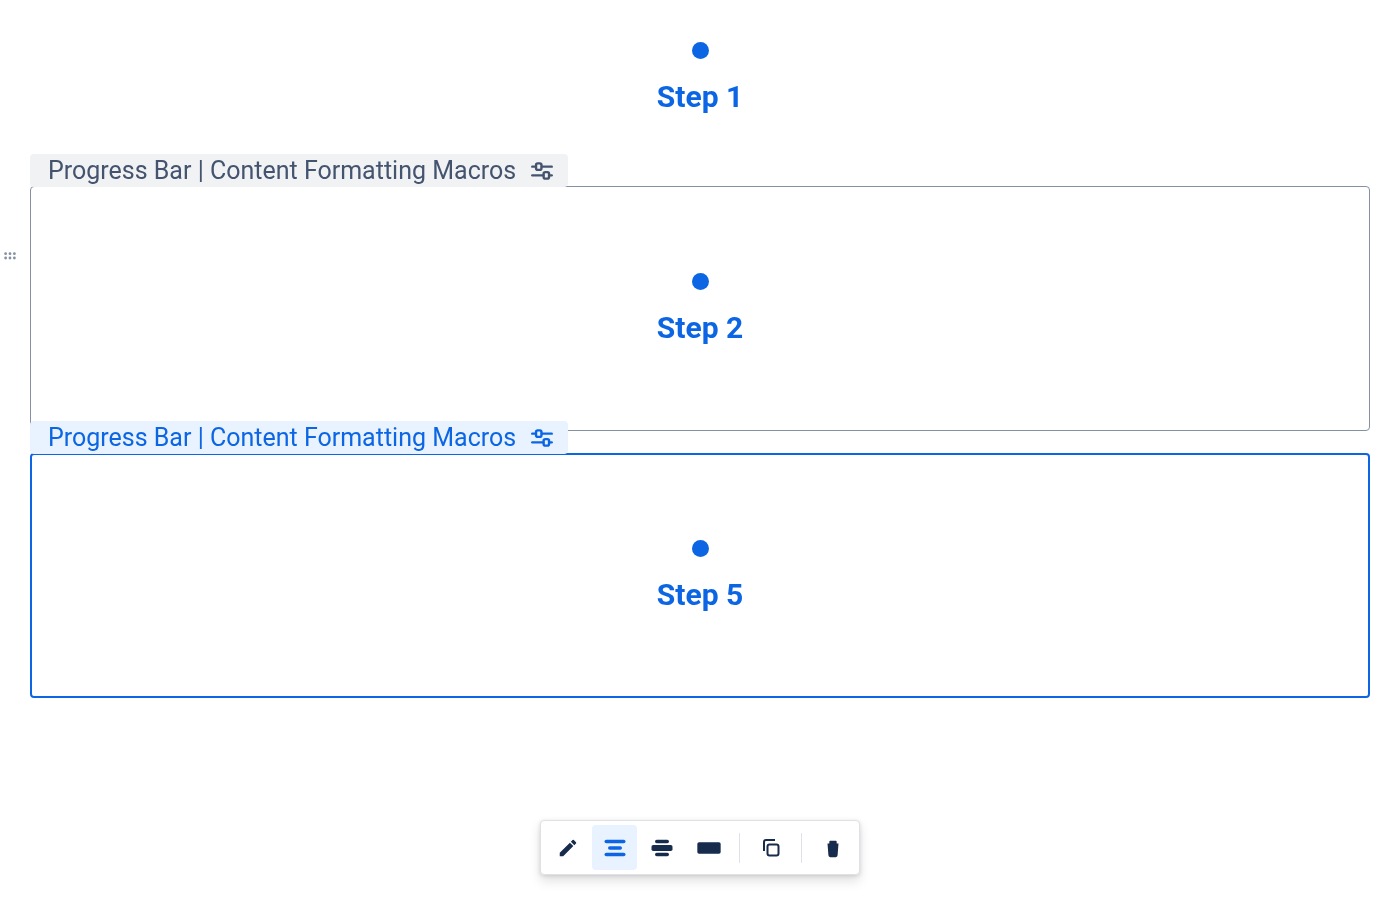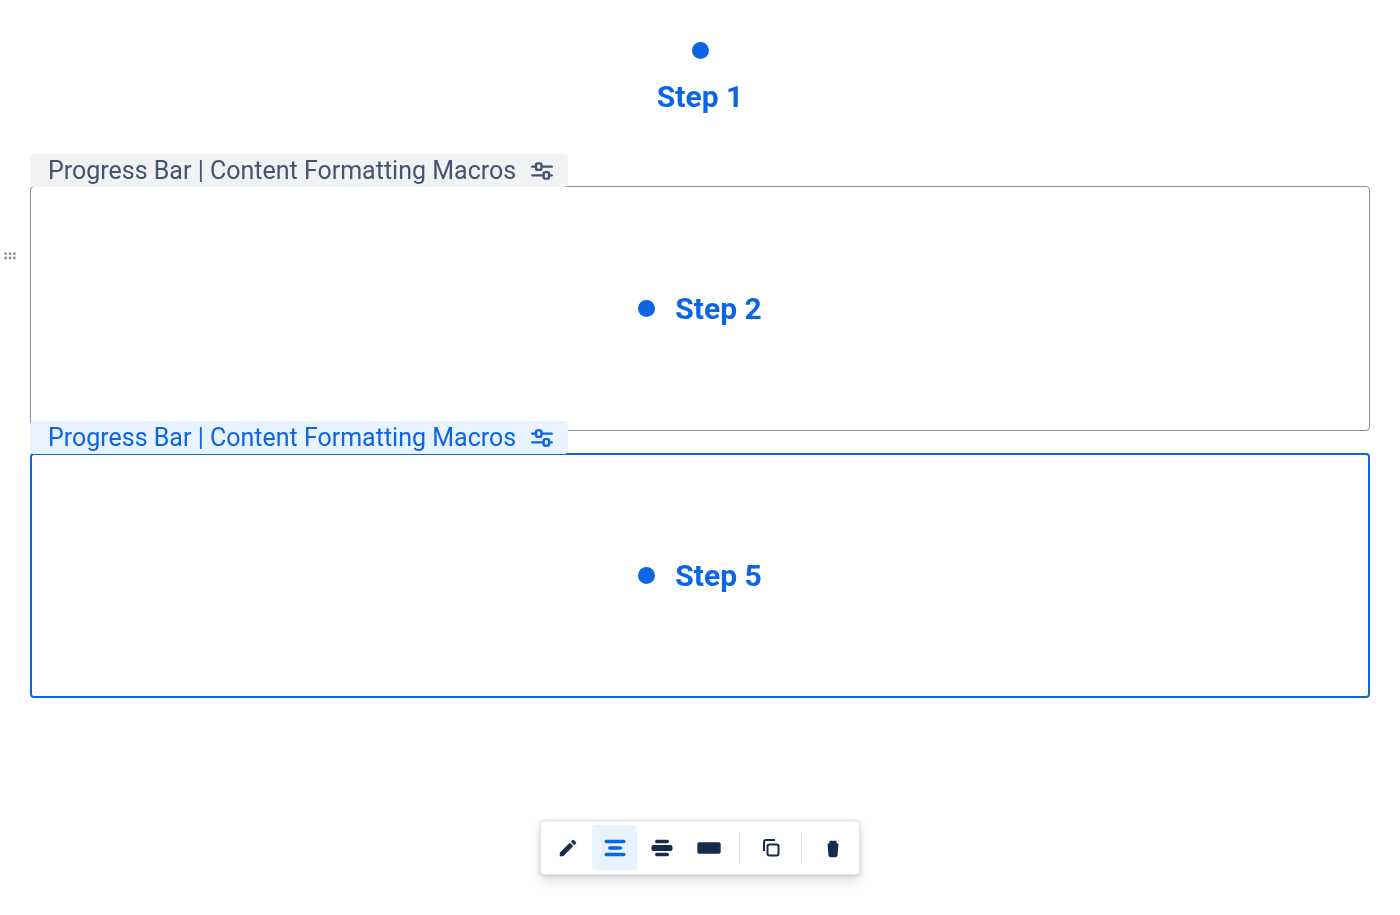--- a/index.html
+++ b/index.html
@@ -68,21 +68,21 @@
     .macro-settings-icon svg { display:block; }
 
     .macro-box {
       margin-left: 30px;
       margin-right: 30px;
       border-radius: 4px;
       border: 1px solid;
       background: #fff;
       height: 245px;
       display: flex;
-      flex-direction: row;
+      flex-direction: column;
       align-items: center;
       justify-content: center;
       gap: 20px;
     }
     .macro-box.inactive { border-color: #8590a2; }
     .macro-box.active   { border-color: #0c66e4; border-width: 2px; }
 
     .drag-handle {
       position: absolute;
       left: 0px;

